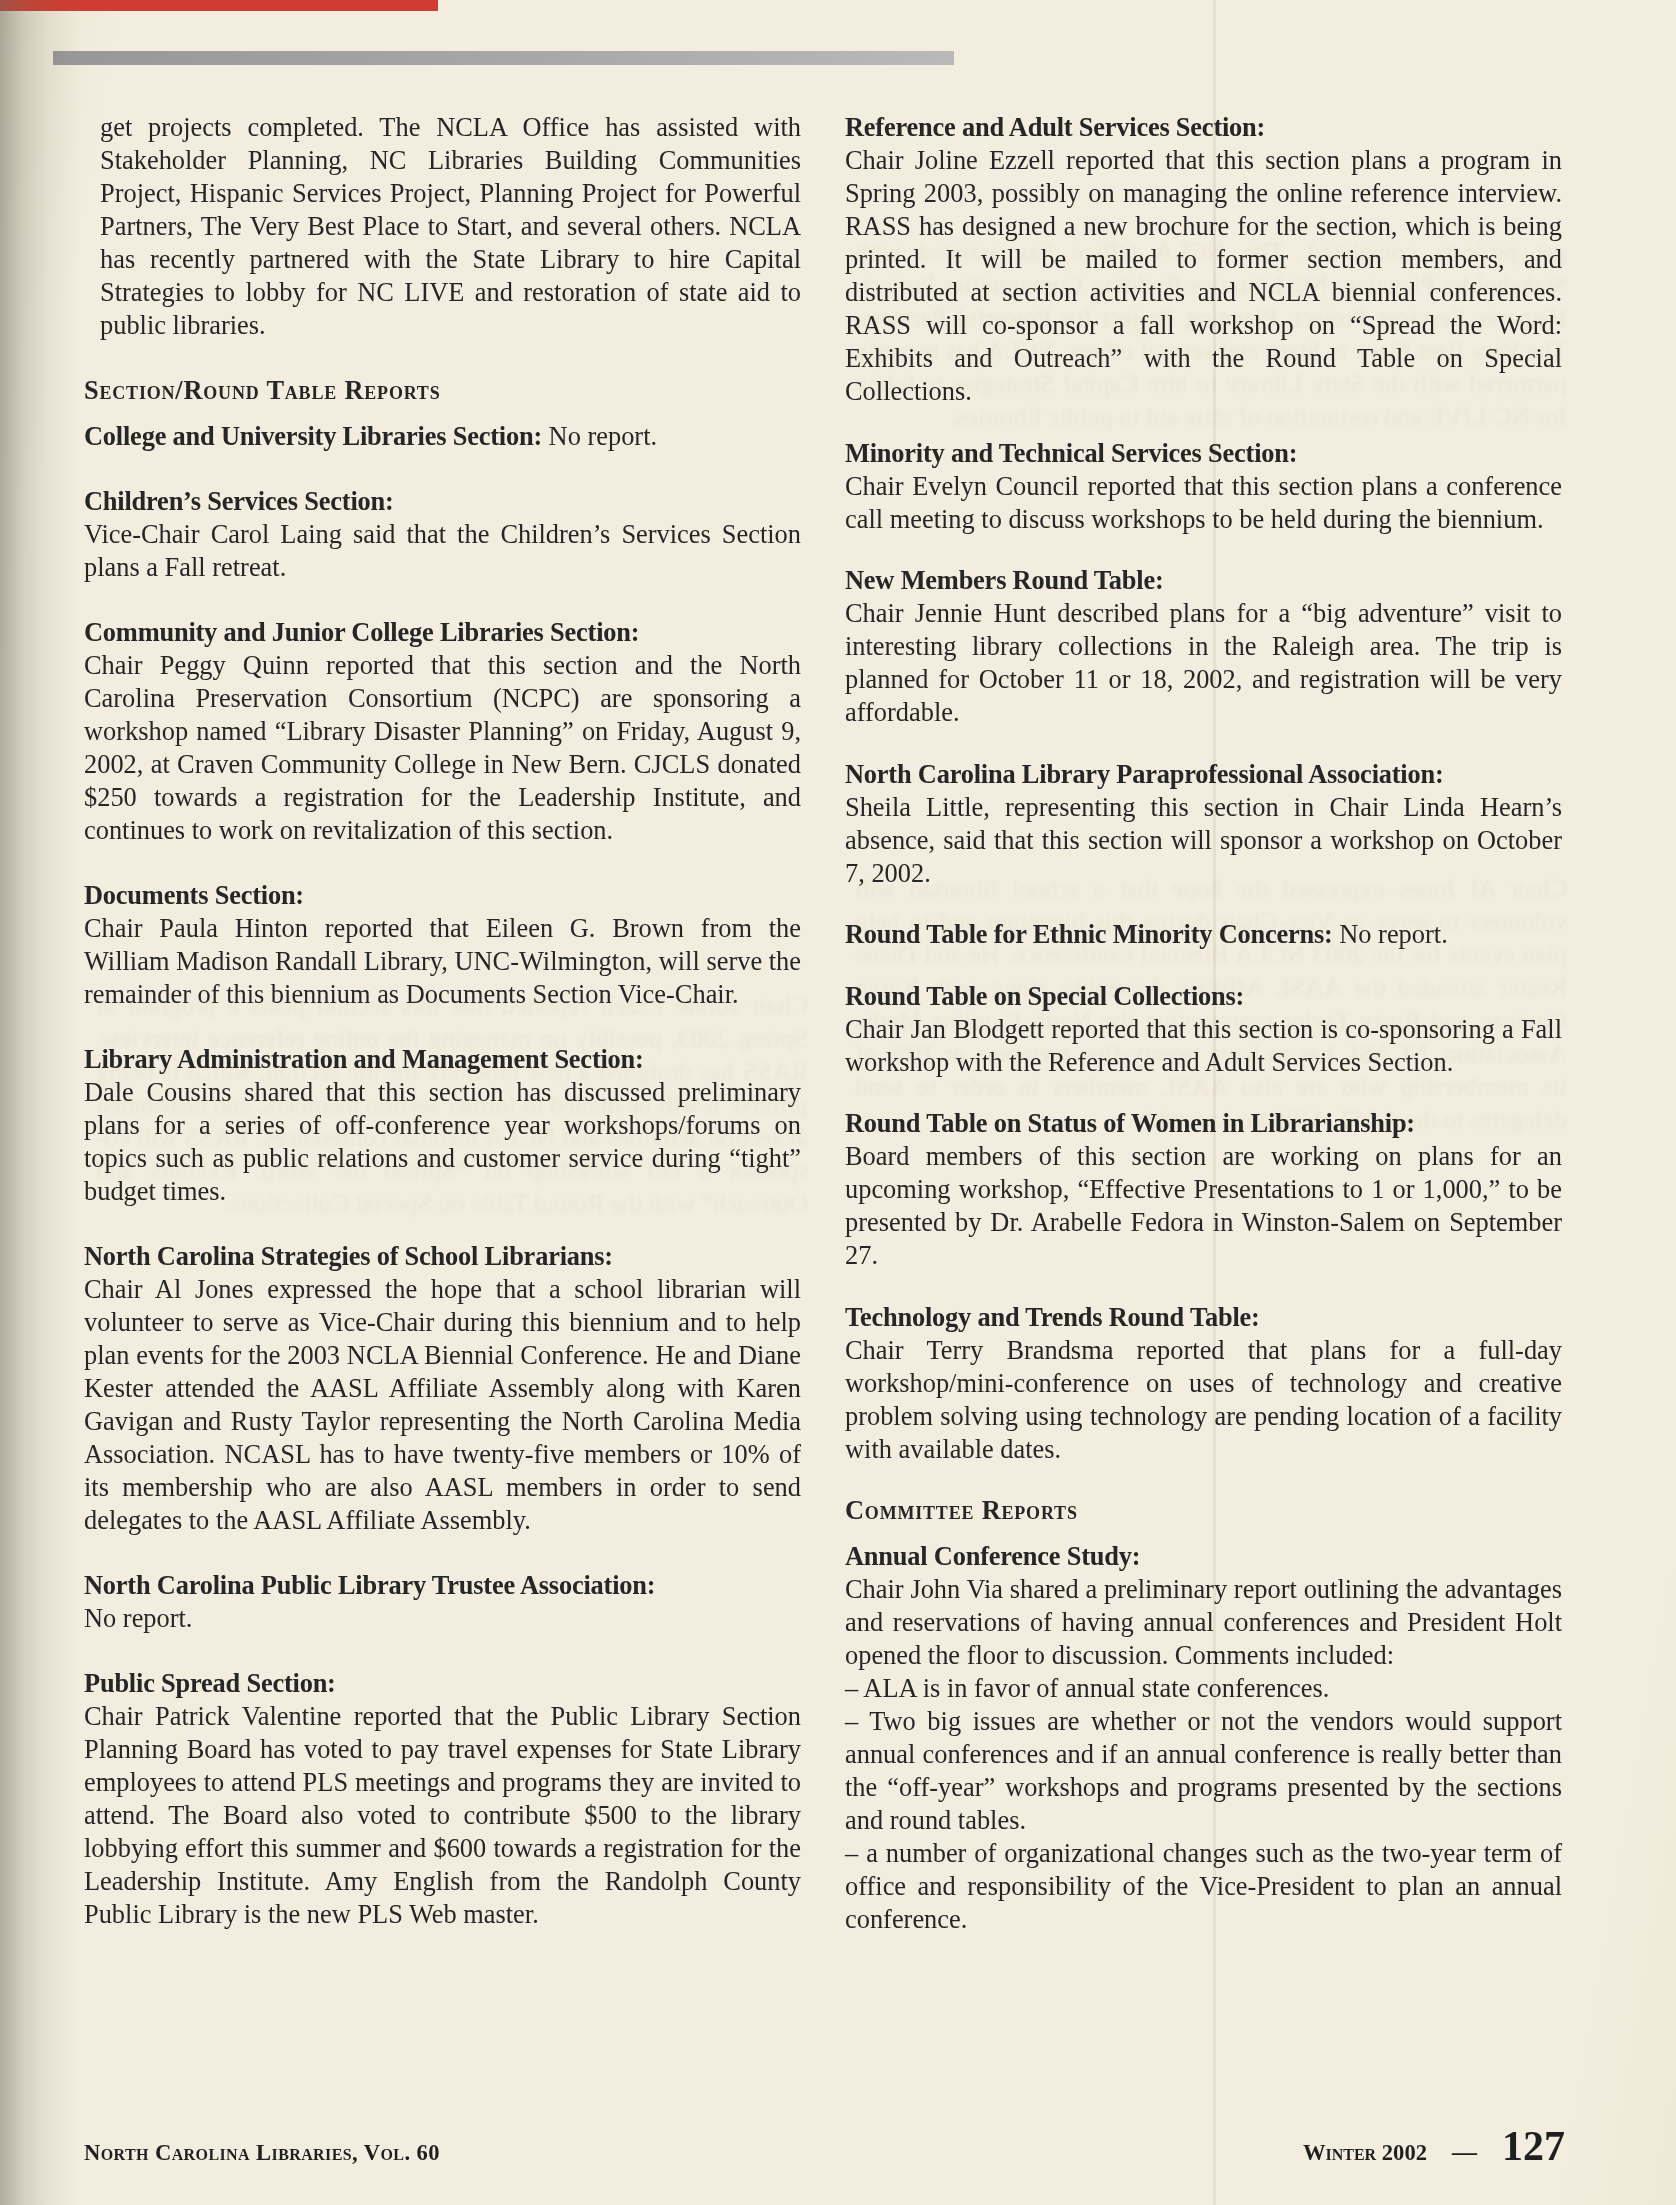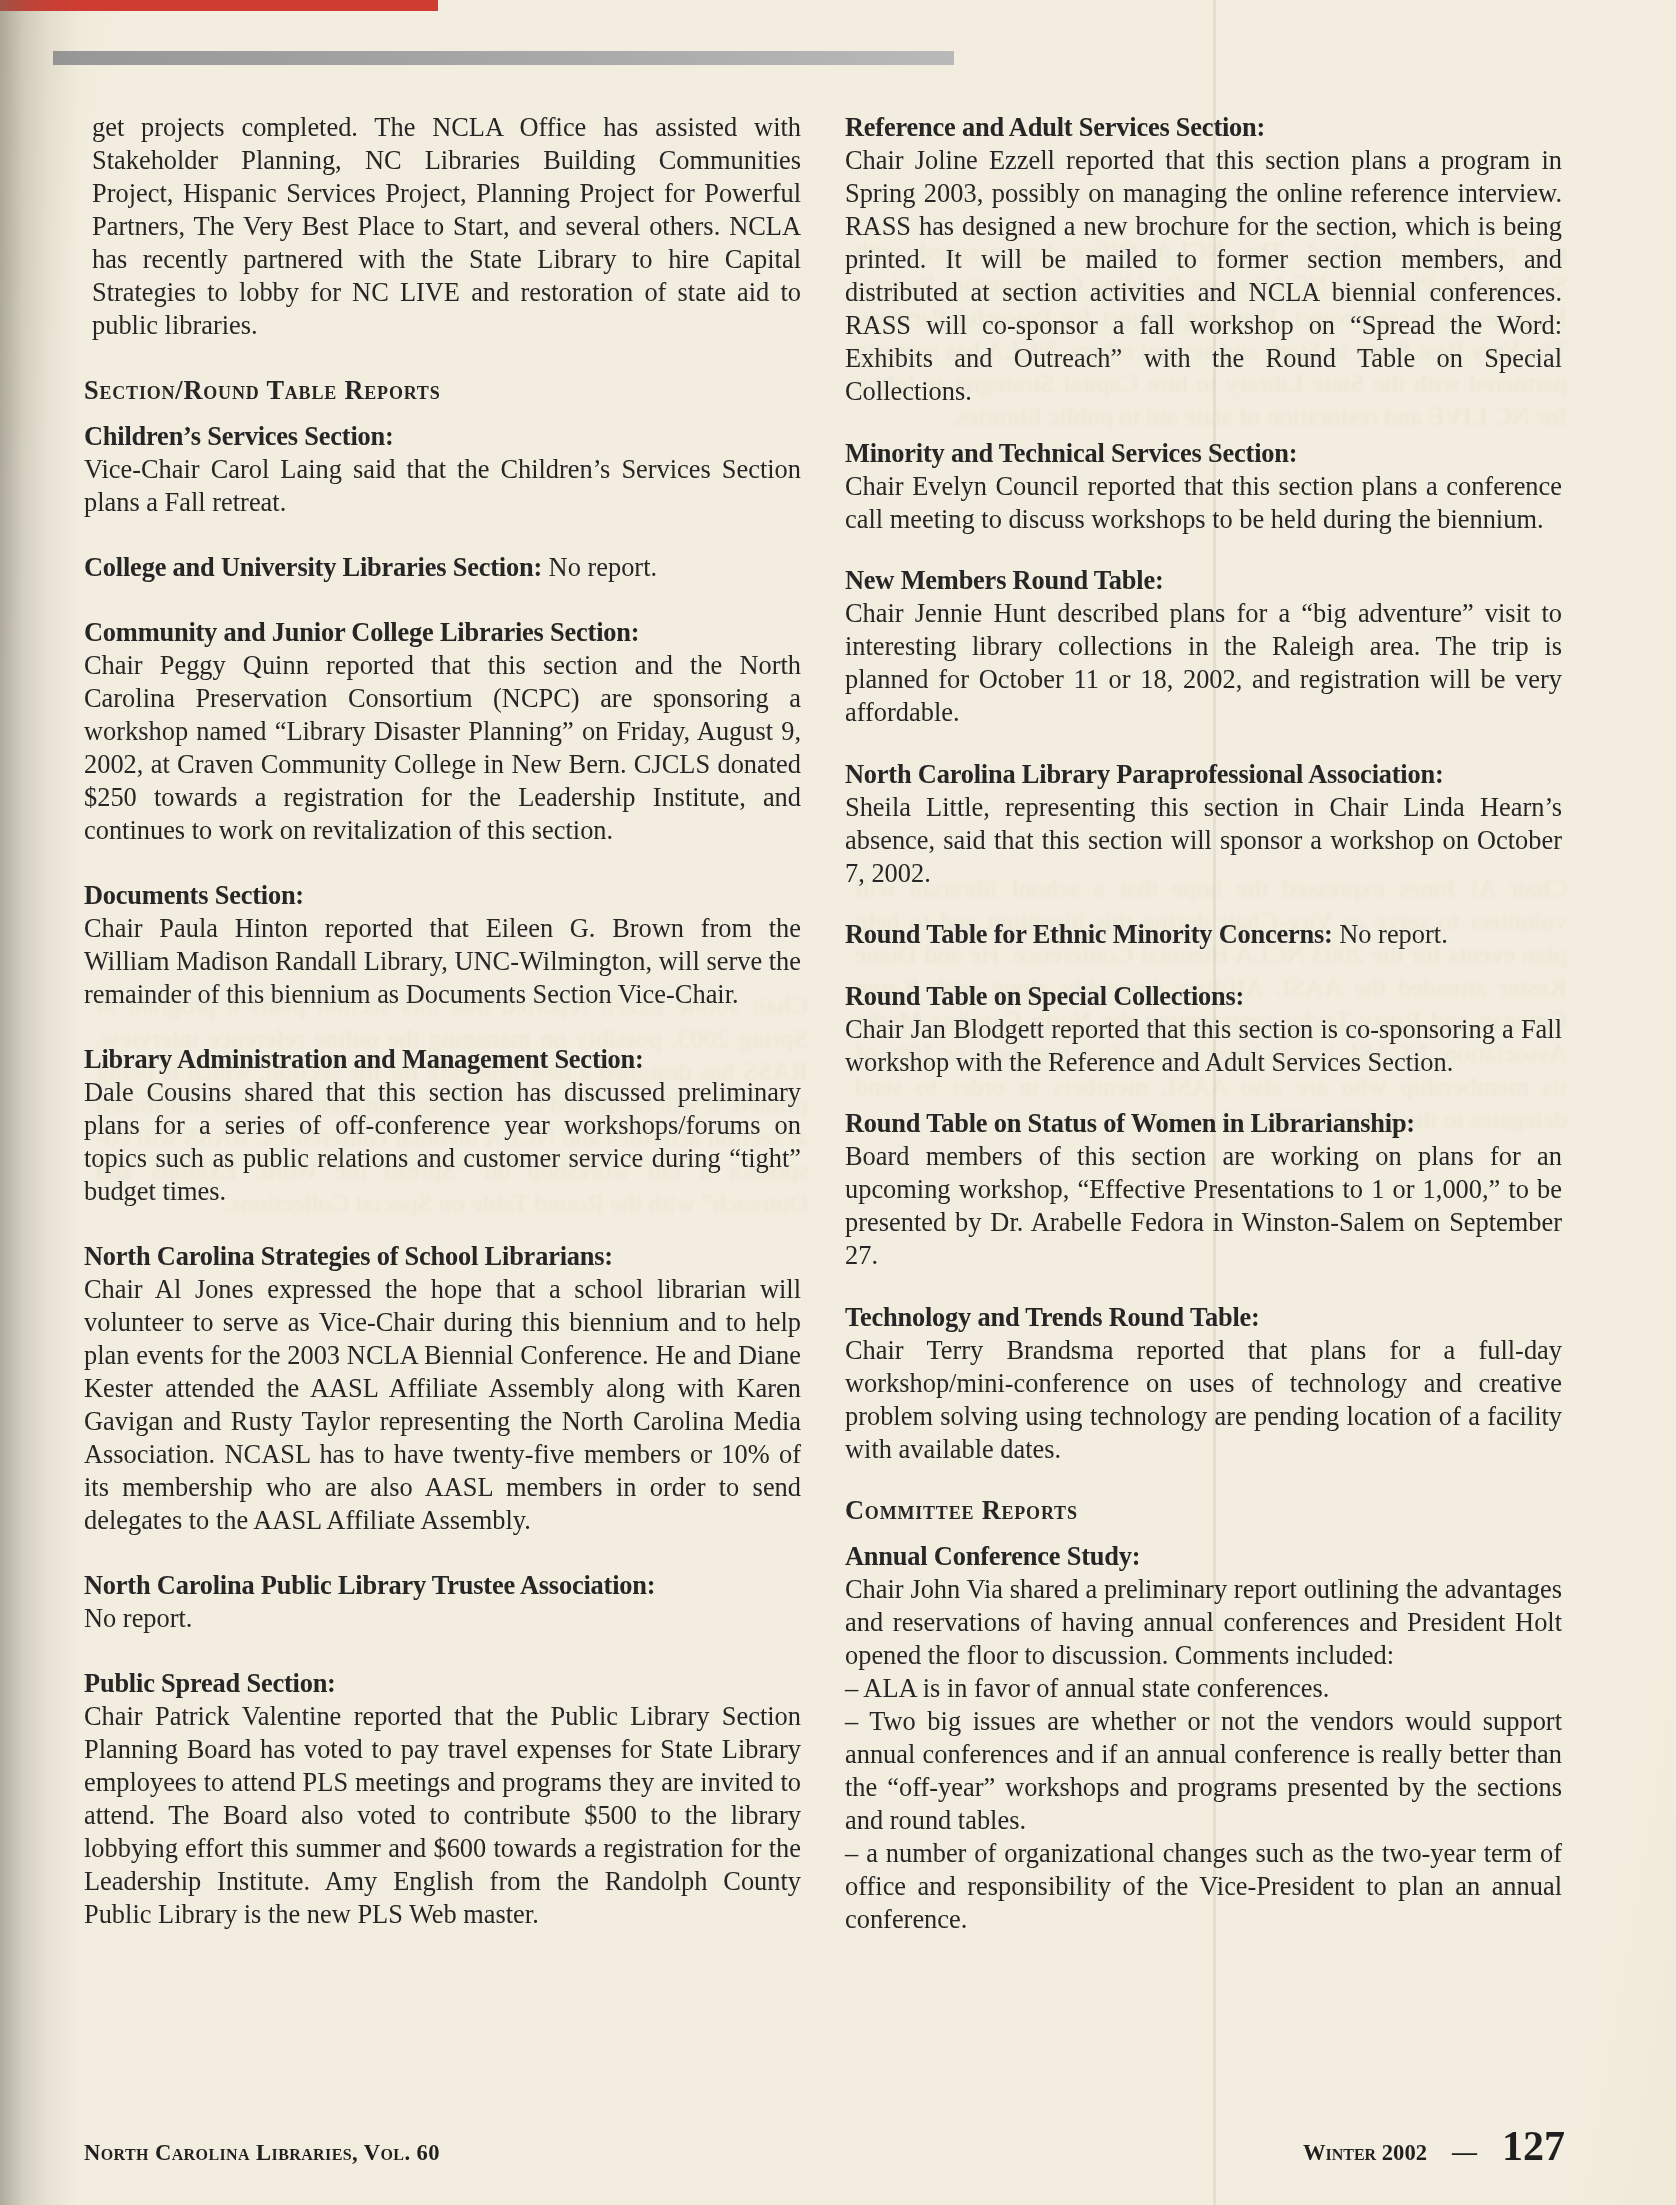--- a/index.html
+++ b/index.html
@@ -52,21 +52,21 @@
     pointer-events: none;
     white-space: pre-line;
   }
   .col {
     position: absolute; top: 111px; width: 717px;
     font-size: 26.4px; line-height: 33px;
     text-align: justify;
   }
   .col-left  { left: 84px; }
   .col-right { left: 845px; }
-  .intro { margin: 0 0 32px 8px; }
+  .intro { margin: 0 0 32px 16px; }
   .entry { margin-bottom: 32px; }
   .col-right .entry { margin-bottom: 28.5px; }
   .entry-title {
     display: block; font-weight: bold; letter-spacing: -0.2px;
   }
   .entry-title.inline { display: inline; }
   .entry-body { display: block; white-space: pre-line; }
   .entry-inline { display: inline; }
   .col-heading {
     display: block; text-align: left;
@@ -102,27 +102,27 @@
   <div class="ghost" style="left:855px; top:872px;">Chair Al Jones expressed the hope that a school librarian will volunteer to serve as Vice-Chair during this biennium and to help plan events for the 2003 NCLA Biennial Conference. He and Diane Kester attended the AASL Affiliate Assembly along with Karen Gavigan and Rusty Taylor representing the North Carolina Media Association. NCASL has to have twenty-five members or 10% of its membership who are also AASL members in order to send delegates to the AASL Affiliate Assembly.</div>
   <div class="ghost" style="left:96px;  top:989px;">Chair Joline Ezzell reported that this section plans a program in Spring 2003, possibly on managing the online reference interview. RASS has designed a new brochure for the section, which is being printed. It will be mailed to former section members, and distributed at section activities and NCLA biennial conferences. RASS will co-sponsor a fall workshop on “Spread the Word: Exhibits and Outreach” with the Round Table on Special Collections.</div>
 
   <div class="col col-left">
 
     <p class="intro">get projects completed. The NCLA Office has assisted with Stakeholder Planning, NC Libraries Building Communities Project, Hispanic Services Project, Planning Project for Powerful Partners, The Very Best Place to Start, and several others. NCLA has recently partnered with the State Library to hire Capital Strategies to lobby for NC LIVE and restoration of state aid to public libraries.</p>
 
     <div class="col-heading">Section/Round Table Reports</div>
 
     <div class="entry">
+      <span class="entry-title inline">College and University Libraries Section:</span>
+      <span class="entry-inline">No report.</span>
+    </div>
+
+    <div class="entry">
       <span class="entry-title">Children’s Services Section:</span>
       <span class="entry-body">Vice-Chair Carol Laing said that the Children’s Services Section plans a Fall retreat.</span>
-    </div>
-
-    <div class="entry">
-      <span class="entry-title inline">College and University Libraries Section:</span>
-      <span class="entry-inline">No report.</span>
     </div>
 
     <div class="entry">
       <span class="entry-title">Community and Junior College Libraries Section:</span>
       <span class="entry-body">Chair Peggy Quinn reported that this section and the North Carolina Preservation Consortium (NCPC) are sponsoring a workshop named “Library Disaster Planning” on Friday, August 9, 2002, at Craven Community College in New Bern. CJCLS donated $250 towards a registration for the Leadership Institute, and continues to work on revitalization of this section.</span>
     </div>
 
     <div class="entry">
       <span class="entry-title">Documents Section:</span>
       <span class="entry-body">Chair Paula Hinton reported that Eileen G. Brown from the William Madison Randall Library, UNC-Wilmington, will serve the remainder of this biennium as Documents Section Vice-Chair.</span>

